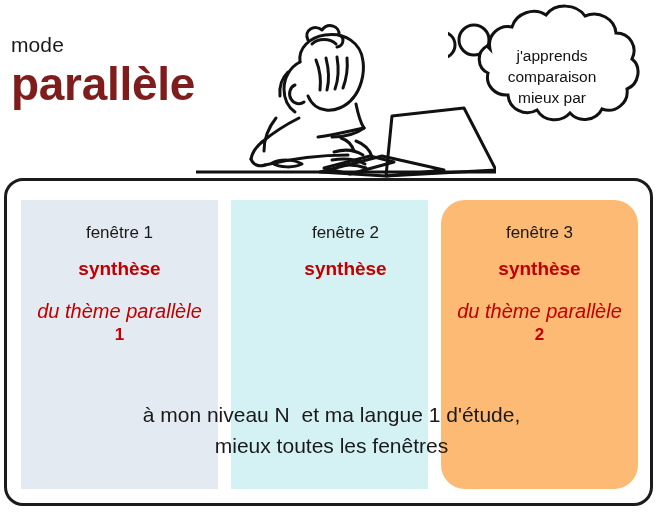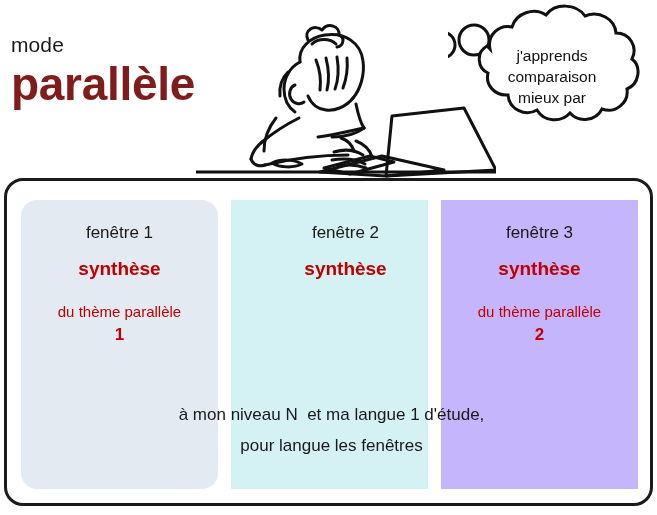--- a/index.html
+++ b/index.html
@@ -109,64 +109,65 @@
 
   .window-col {
     width: 197px;
     height: 289px;
     box-sizing: border-box;
     padding-top: 22px;
     display: flex;
     flex-direction: column;
     align-items: center;
   }
-  .window-col.col-1 { background: #e4eaf1; border-radius: 16px; }
+  .window-col.col-1 { background: #e4eaf1; }
   .window-col.col-2 { background: #d4f1f4; padding-left: 32px; }
-  .window-col.col-3 { background: #c4b5fd; }
+  .window-col.col-3 { background: #fdba74; border-radius: 24px; }
 
   .window-title {
     font-size: 17px;
     color: #1a1a1a;
     line-height: 22px;
     white-space: nowrap;
   }
   .synthese {
     margin-top: 13px;
     font-size: 19px;
     font-weight: bold;
     color: #c00000;
     line-height: 23px;
     white-space: nowrap;
   }
   .subject {
     margin-top: 20px;
-    font-size: 15px;
+    font-size: 20px;
     color: #c00000;
     line-height: 23px;
     text-align: center;
     white-space: nowrap;
+    font-style: italic;
   }
   .subject-num {
     font-size: 17px;
     font-weight: bold;
     color: #c00000;
     line-height: 23px;
   }
 
   
   #footer-note {
     position: absolute;
     left: 0;
     top: 218px;
     width: 649px;
     text-align: center;
     pointer-events: none;
   }
   #footer-note div {
-    font-size: 17px;
+    font-size: 21px;
     color: #1a1a1a;
     line-height: 31px;
     white-space: pre;
   }
 </style>
 </head>
 <body>
 
 <div id="header-area">
 
@@ -273,16 +274,16 @@
       <div class="window-title">fenêtre 3</div>
       <div class="synthese">synthèse</div>
       <div class="subject">du thème parallèle</div>
       <div class="subject-num">2</div>
     </div>
 
   </div>
 
   <div id="footer-note">
     <div>à mon niveau N  et ma langue 1 d'étude,</div>
-    <div>pour langue les fenêtres</div>
+    <div>mieux toutes les fenêtres</div>
   </div>
 
 </div>
 
 </body></html>

